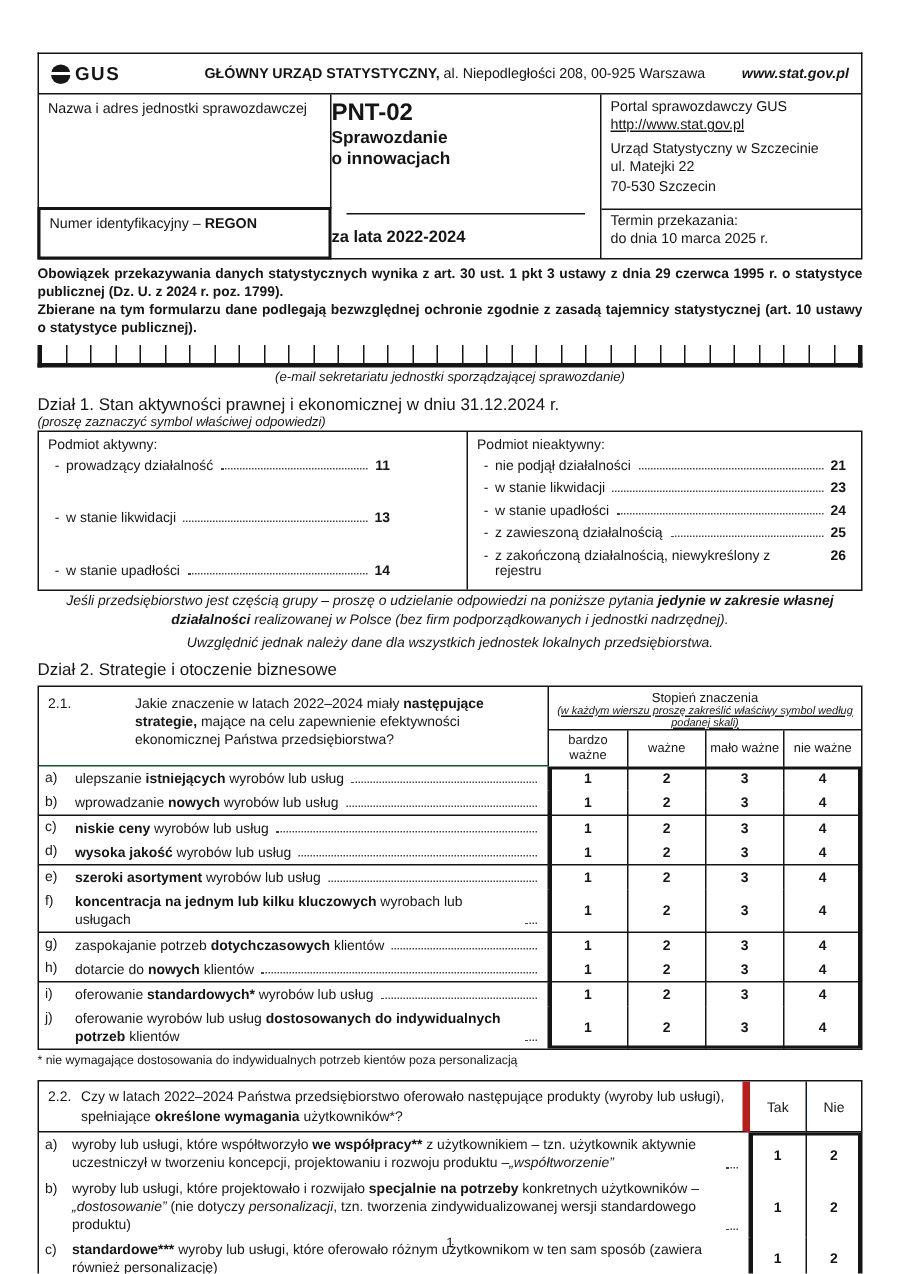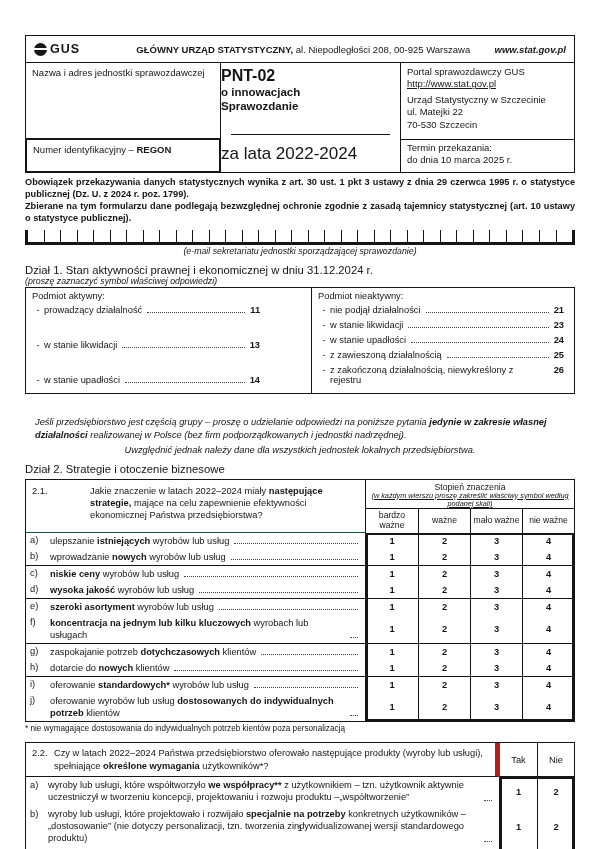--- a/index.html
+++ b/index.html
@@ -1,37 +1,37 @@
 <!DOCTYPE html>
 <html lang="pl"><head>
 <meta charset="utf-8">
 <style>
   * { margin:0; padding:0; box-sizing:border-box; }
   html,body { background:#fff; }
   body { width:600px; height:849px; font-family:"Liberation Sans","DejaVu Sans",sans-serif; color:#151515; position:relative; }
   .page { position:absolute; inset:0; padding:35px 25px 0 25px; }
   .b { font-weight:bold; }
-  .i { }
+  .i { font-style:italic; }
 
   
   .hdr-row1 { display:flex; align-items:center; border:1px solid #151515; border-bottom:none; height:27px; padding:0 8px; font-size:9.5px; }
   .logo-wrap { display:flex; align-items:center; gap:3px; width:78px; }
   .logo-circle { width:13px; height:13px; border-radius:50%; display:inline-block;
                  background:linear-gradient(to bottom,#161616 0 36%,#ffffff 36% 52%,#161616 52% 100%); }
   .logo-text { font-weight:bold; font-size:12.5px; letter-spacing:1px; }
   .org-line { flex:1; text-align:center; }
   .site { font-weight:bold; font-style:italic; }
 
   .hdr-grid { display:grid; grid-template-columns:195px 180px 173px; grid-template-rows:76px 33px; border:1px solid #151515; }
   .cell-unit { grid-column:1; grid-row:1; border-right:1px solid #151515; padding:4px 6px; font-size:9.5px; line-height:1.3; }
   .cell-mid { grid-column:2; grid-row:1/3; border-right:1px solid #151515; display:flex; flex-direction:column; text-align:left; }
   .form-code { font-size:16px; font-weight:bold; margin-top:4px; }
   .form-title { font-size:11.5px; font-weight:bold; line-height:1.25; }
   .mid-divider { border-top:1px solid #151515; margin:0 10px; margin-top:auto; }
-  .form-period { font-size:17px; font-weight:normal; padding:9px 0 8px; }
+  .form-period { font-size:11px; font-weight:bold; padding:9px 0 8px; }
   .cell-portal { grid-column:3; grid-row:1; padding:3px 6px; font-size:9.5px; line-height:1.28; }
   .portal-url { text-decoration:underline; color:#151515; display:inline-block; margin-bottom:4px; }
   .cell-regon { grid-column:1; grid-row:2; border:2px solid #151515; margin:-1px 0 -1px -1px; padding:4px 6px; font-size:9.5px; }
   .cell-deadline { grid-column:3; grid-row:2; border-top:1px solid #151515; padding:2px 6px; font-size:9.5px; line-height:1.3; }
 
   
   .legal { font-size:9.2px; font-weight:bold; text-align:justify; line-height:1.32; margin-top:3px; }
 
   
   .comb { display:flex; height:15px; margin-top:5px; border-left:3px solid #151515; border-right:3px solid #151515; border-bottom:3px solid #151515; }
@@ -50,21 +50,21 @@
   .d1-head { margin-bottom:2px; }
   .d1-items { flex:1; display:flex; flex-direction:column; }
   .d1-items.spread { justify-content:space-between; }
   .d1-item { display:flex; align-items:baseline; padding:2.5px 0; }
   .d1-dash { width:12px; text-align:center; flex:0 0 12px; }
   .d1-leader { flex:1; border-bottom:1.3px dotted #444; margin:0 5px 2px 5px; }
   .d1-code { font-weight:bold; }
   .d1-col.left .d1-item { padding-right:45px; }
   .d1-col.right .d1-item { padding-right:4px; }
 
-  .group-note { font-style:italic; font-size:9.3px; text-align:left; line-height:1.45; margin-top:22px; padding:0 10px; }
+  .group-note { font-style:italic; font-size:9.3px; text-align:center; line-height:1.45; margin-top:0; padding:0 10px; }
   .group-note2 { font-style:italic; font-size:9.3px; text-align:center; margin-top:2px; }
 
   
   #q21-table { position:relative; display:grid; grid-template-columns:1fr 52px 52px 52px 52px; grid-template-rows:29px 24px; border:1px solid #151515; font-size:9.3px; margin-top:4px; }
   .q21-question { grid-column:1; grid-row:1/3; border-right:1px solid #151515; border-bottom:1px solid #14532d; padding:5px 6px 2px 4px; display:flex; line-height:1.3;gap:36px; }
   .q-num { flex:0 0 24px; padding-left:2px; }
   .q21-scale-title { grid-column:2/6; grid-row:1; border-bottom:1px solid #151515; text-align:center; font-size:8.7px; padding-top:2px; line-height:1.15; }
   .scale-hint { font-style:italic; font-size:7.3px; display:block;text-decoration:underline; }
   .q21-col { grid-row:2; display:flex; align-items:center; justify-content:center; text-align:center; font-size:8.6px; line-height:1.1; border-left:1px solid #151515; padding:1px; }
   .q21-col.first { border-left:none; }
@@ -103,22 +103,22 @@
     <div class="org-line">
       <span class="b">GŁÓWNY URZĄD STATYSTYCZNY,</span><span> al. Niepodległości 208, 00-925 Warszawa</span>
     </div>
     <div class="site">www.stat.gov.pl</div>
   </div>
 
   <div class="hdr-grid">
     <div class="cell-unit">Nazwa i adres jednostki sprawozdawczej</div>
     <div class="cell-mid">
       <div class="form-code">PNT-02</div>
+      <div class="form-title">Sprawozdanie</div>
       <div class="form-title">o innowacjach</div>
-      <div class="form-title">Sprawozdanie</div>
       <div class="mid-divider"></div>
       <div class="form-period">za lata 2022-2024</div>
     </div>
     <div class="cell-portal">
       <div>Portal sprawozdawczy GUS</div>
       <a class="portal-url" href="#">http://www.stat.gov.pl</a>
       <div>Urząd Statystyczny w Szczecinie</div>
       <div>ul. Matejki 22</div>
       <div>70-530 Szczecin</div>
     </div>

